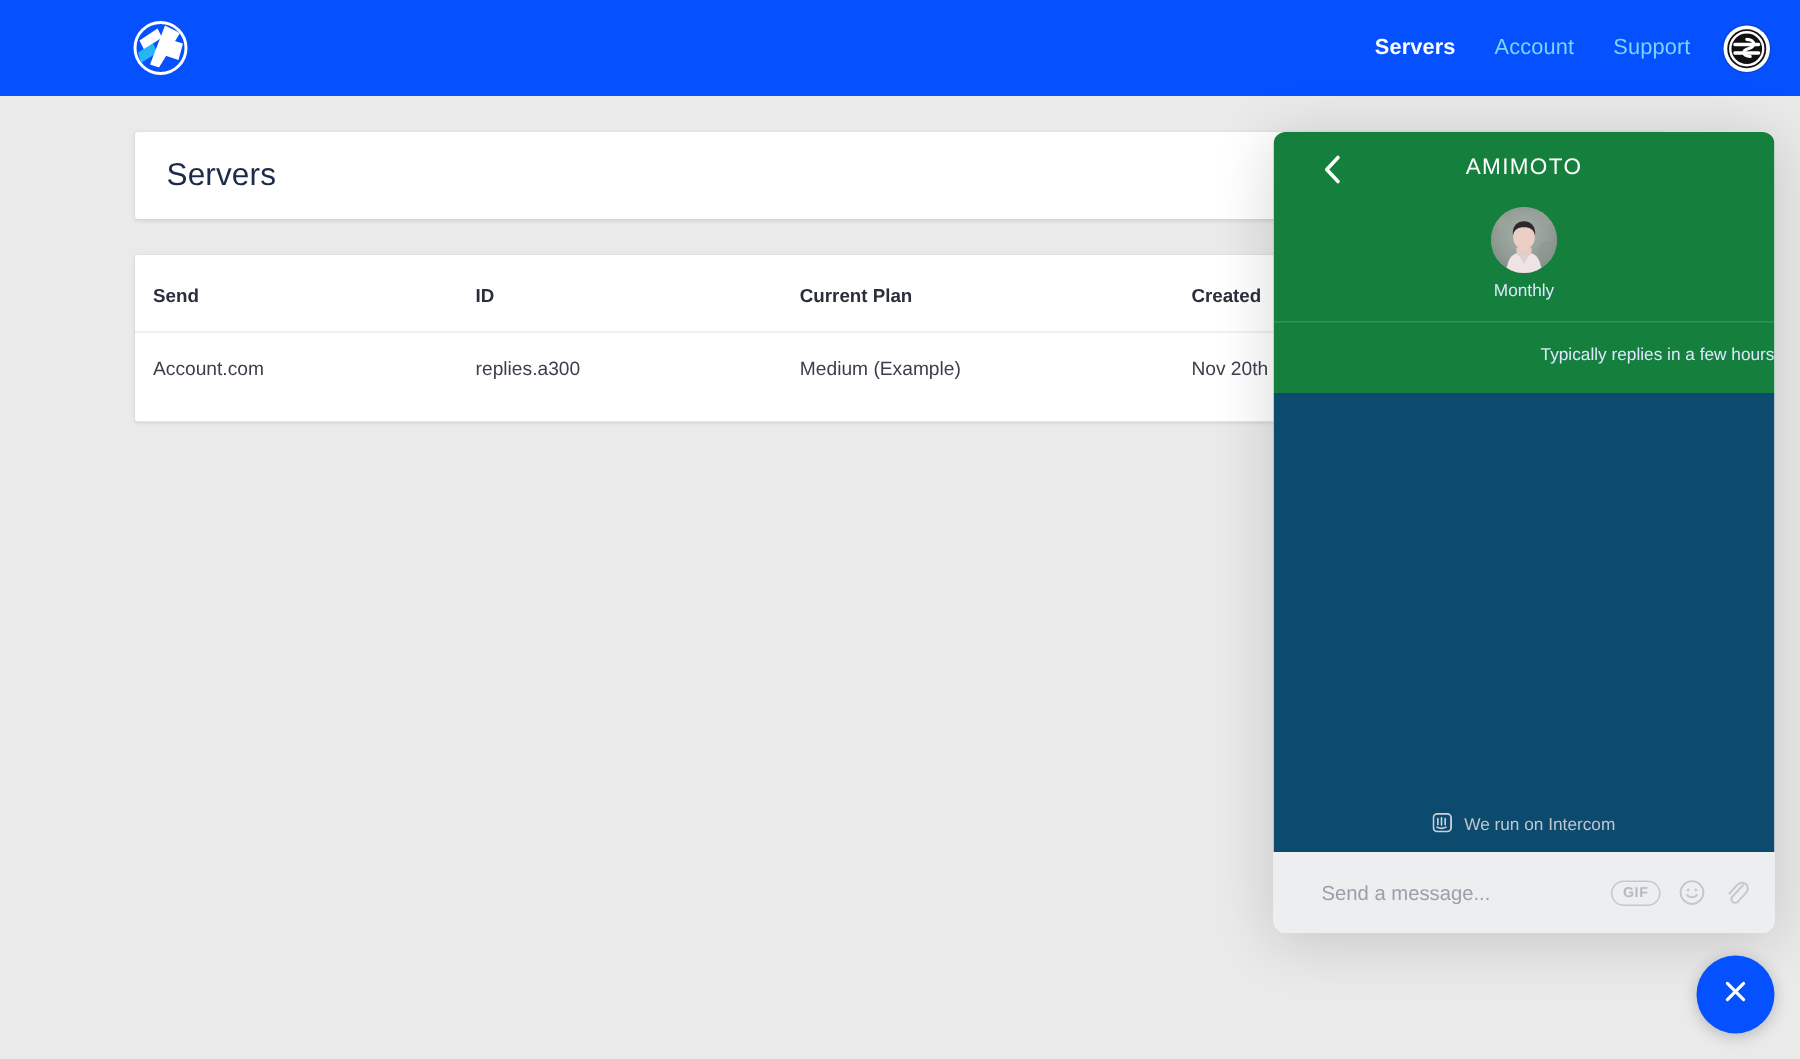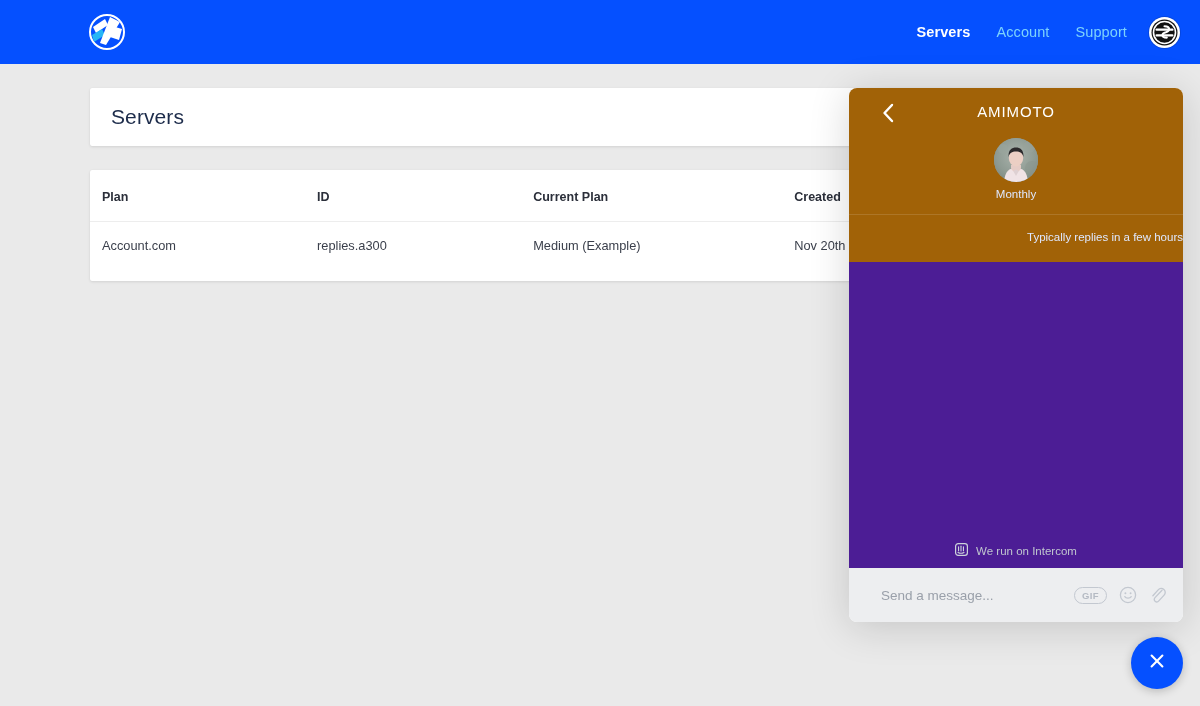--- a/index.html
+++ b/index.html
@@ -138,21 +138,21 @@
     width: 334px;
     height: 534px;
     background: #ffffff;
     border-radius: 8px;
     box-shadow: 0 5px 40px rgba(0,0,0,0.16);
     overflow: hidden;
     display: flex;
     flex-direction: column;
   }
   .messenger-header {
-    background: #a16207;
+    background: #15803d;
     height: 174px;
     flex: 0 0 auto;
     position: relative;
     color: #fff;
     padding-left: 17px;
   }
   .msgr-back {
     position: absolute;
     left: 26px;
     top: 12px;
@@ -205,21 +205,21 @@
     position: absolute;
     top: 143px;
     left: 0;
     width: 100%;
     text-align: right;
     font-size: 11.5px;
     color: #dfe8ff;
   }
   .messenger-body {
     flex: 1 1 auto;
-    background: #4c1d95;
+    background: #0c4a6e;
     position: relative;
     padding-left: 16px;
   }
   .intercom-brand {
     position: absolute;
     bottom: 10px;
     left: 0;
     width: 100%;
     display: flex;
     align-items: center;
@@ -320,21 +320,21 @@
 <div class="content">
 
   <div class="card card-title-card">
     <div class="page-title">Servers</div>
   </div>
 
   <div class="card card-table-card">
     <table class="servers-table">
       <thead>
         <tr>
-          <th>Plan</th>
+          <th>Send</th>
           <th>ID</th>
           <th>Current Plan</th>
           <th>Created</th>
         </tr>
       </thead>
       <tbody>
         <tr>
           <td>Account.com</td>
           <td>replies.a300</td>
           <td>Medium (Example)</td>

